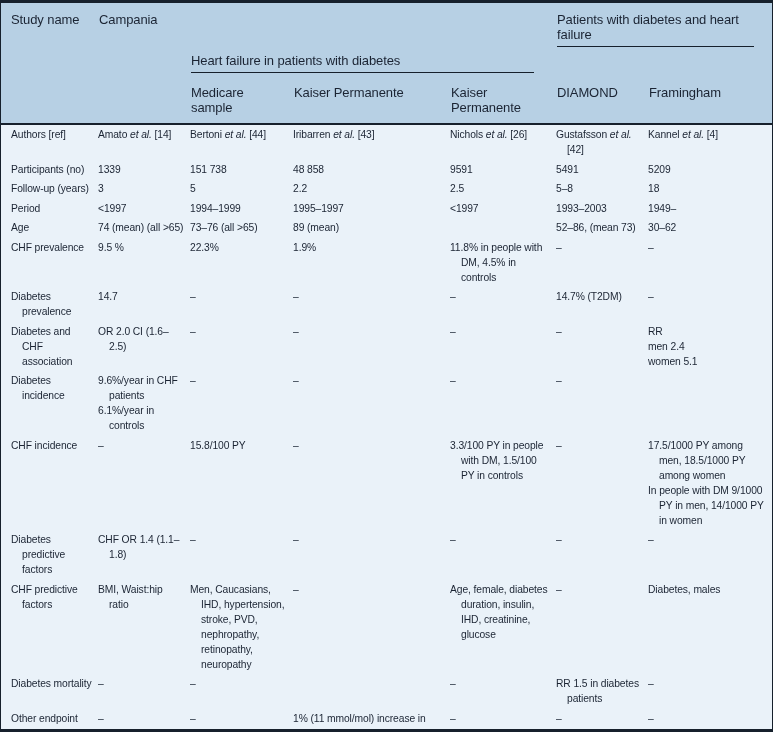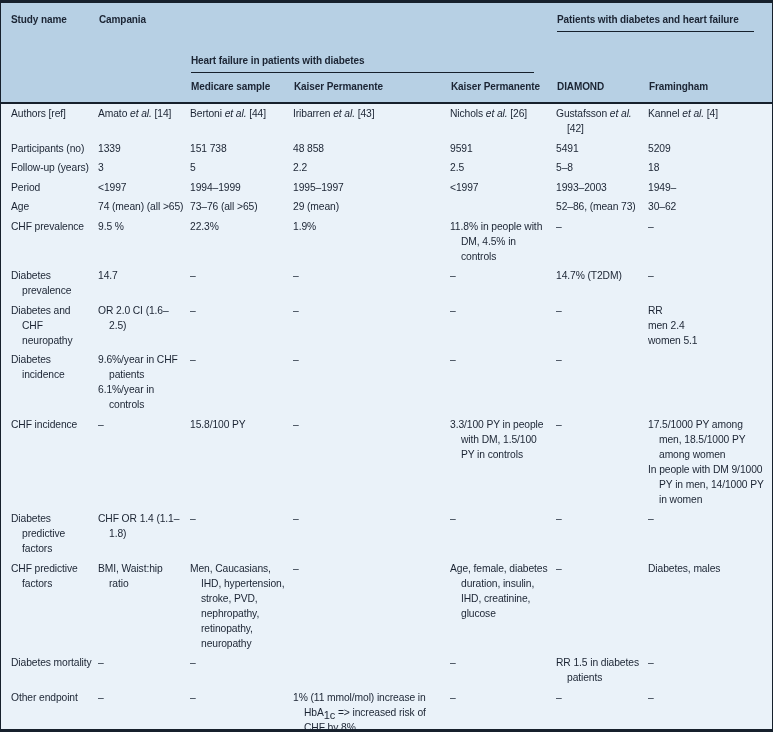--- a/index.html
+++ b/index.html
@@ -15,28 +15,28 @@
     border-top-width:3px;border-bottom-width:3px;
     display:flex;flex-direction:column;
     background:var(--body-bg);
     font-family:"Liberation Sans",sans-serif;
     color:var(--text);
   }
   .table-wrap{flex:1;overflow:hidden;}
   table{border-collapse:collapse;width:100%;table-layout:fixed;
         font-size:10.3px;letter-spacing:-0.1px;line-height:15px;color:var(--text);}
   td{vertical-align:top;}
-  thead td{background:var(--header-bg);font-weight:bold;font-size:10px;padding-right:6px;}
+  thead td{background:var(--header-bg);font-weight:normal;font-size:13px;padding-right:6px;}
   .group-row td{padding-top:9px;}
   .pad-left{padding-left:10px;}
   .bb{border-bottom:2.5px solid var(--rule);}
   .gwrap{border-bottom:1.5px solid var(--rule);padding-bottom:4px;}
   .g1{margin-right:16px;margin-top:41px;}
   .g2{margin-right:12px;}
-  .subhead-row td{padding-top:5px;padding-bottom:8px;}
+  .subhead-row td{padding-top:11px;padding-bottom:8px;}
   tbody td{padding:2px 6px 2.5px 0;}
   tbody td.rowlabel{padding-left:10px;}
   tbody tr:first-child td{}
   .para{padding-left:11px;text-indent:-11px;}
   sub{font-size:11px;line-height:0;}
   .footnote{
     border-top:2px solid var(--rule);
     background:var(--body-bg);
     padding:7px 10px 8px 10px;
     font-size:10.3px;letter-spacing:-0.1px;line-height:14.5px;
@@ -173,21 +173,21 @@
             <td class="rowlabel">
               <div class="para">Age</div>
             </td>
             <td>
               <div class="para">74 (mean) (all &gt;65)</div>
             </td>
             <td>
               <div class="para">73–76 (all &gt;65)</div>
             </td>
             <td>
-              <div class="para">29 (mean)</div>
+              <div class="para">89 (mean)</div>
             </td>
             <td></td>
             <td>
               <div class="para">52–86, (mean 73)</div>
             </td>
             <td>
               <div class="para">30–62</div>
             </td>
           </tr>
           <tr>
@@ -231,21 +231,21 @@
             </td>
             <td>
               <div class="para">14.7% (T2DM)</div>
             </td>
             <td>
               <div class="para">–</div>
             </td>
           </tr>
           <tr>
             <td class="rowlabel">
-              <div class="para">Diabetes and CHF neuropathy</div>
+              <div class="para">Diabetes and CHF association</div>
             </td>
             <td>
               <div class="para">OR 2.0 CI (1.6–2.5)</div>
             </td>
             <td>
               <div class="para">–</div>
             </td>
             <td>
               <div class="para">–</div>
             </td>

